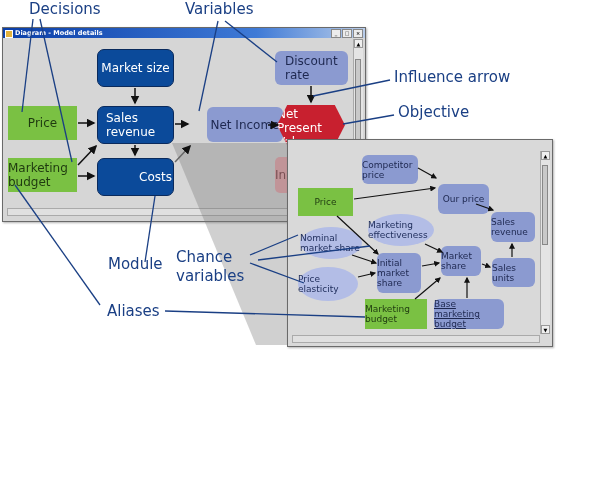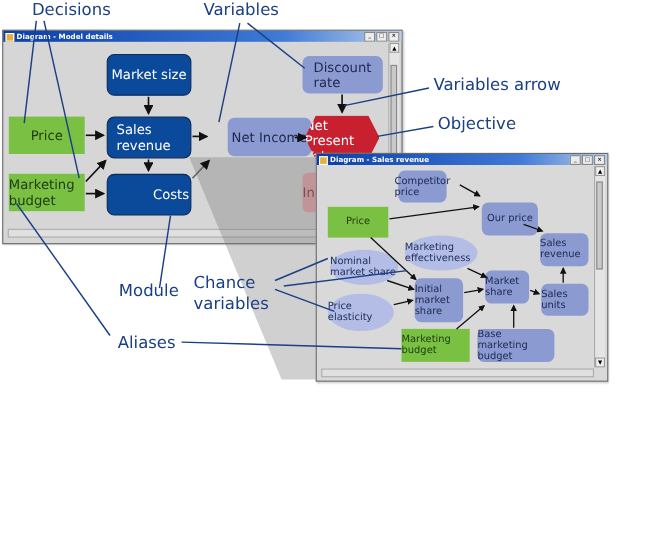--- a/index.html
+++ b/index.html
@@ -72,38 +72,29 @@
   </div>
 <div class="node big" style="left:275px; top:157px; width:14px; height:36px; background:#e8a3aa; color:#7a3a40; border-radius:5px 0 0 5px; overflow:hidden; justify-content:flex-start;">
     <span>In</span>
   </div>
 
 <svg class="overlay" width="600" height="487">
   <polygon points="172,143 290,143 290,345 256,345" fill="rgba(120,120,120,0.35)"></polygon>
 </svg>
 
 <div class="win" style="left:287px; top:139px; width:264px; height:206px; background:#d9d9d9;">
-  <div class="titlebar">
-    <span class="appicon"></span>
-    <span>Diagram - Sales revenue</span>
-    <div class="tbtns">
-      <div class="tbtn">_</div>
-      <div class="tbtn">□</div>
-      <div class="tbtn">×</div>
-    </div>
-  </div>
   <div class="vscroll" style="top:11px; bottom:12px;">
     <div class="sbtn" style="top:0;">▲</div>
     <div class="thumb" style="top:14px; height:80px;"></div>
     <div class="sbtn" style="bottom:0;">▼</div>
   </div>
   <div class="hscroll" style="top:195px; width:248px;"></div>
 </div>
 
-<div class="node var small" style="left:362px; top:155px; width:44px; height:29px;">
+<div class="node var small" style="left:362px; top:155px; width:56px; height:29px;">
     <span>Competitor price</span>
   </div>
 <div class="node var small" style="left:438px; top:173px; width:51px; height:30px;margin-top:11px;">
     <span>Our price</span>
   </div>
 <div class="node dec small" style="left:298px; top:188px; width:55px; height:28px;">
     <span>Price</span>
   </div>
 <div class="node var small" style="left:491px; top:212px; width:44px; height:30px;">
     <span>Sales revenue</span>
@@ -122,21 +113,21 @@
   </div>
 <div class="node var small" style="left:492px; top:258px; width:43px; height:29px;">
     <span>Sales units</span>
   </div>
 <div class="node chance small" style="left:298px; top:267px; width:60px; height:34px;">
     <span>Price elasticity</span>
   </div>
 <div class="node dec small" style="left:365px; top:299px; width:62px; height:30px;">
     <span>Marketing budget</span>
   </div>
-<div class="node var small" style="left:434px; top:299px; width:70px; height:30px;">
+<div class="node var small" style="left:434px; top:299px; width:70px; height:30px;text-decoration:underline;">
     <span>Base marketing budget</span>
   </div>
 
 <svg class="overlay" width="600" height="487">
   <defs>
     <marker id="ah" markerWidth="6" markerHeight="6" refX="5" refY="3" orient="auto">
         <path d="M0,0 L6,3 L0,6 z" fill="#111"></path>
       </marker>
     <marker id="ahs" markerWidth="5" markerHeight="5" refX="4" refY="2.5" orient="auto">
         <path d="M0,0 L5,2.5 L0,5 z" fill="#111"></path>
@@ -164,21 +155,21 @@
     <line x1="422" y1="266" x2="439" y2="263"></line>
     <line x1="482" y1="264" x2="490" y2="267"></line>
     <line x1="512" y1="257" x2="512" y2="244"></line>
     <line x1="415" y1="299" x2="440" y2="278"></line>
     <line x1="467" y1="298" x2="467" y2="278"></line>
   </g>
 </svg>
 
 <div class="callout" style="left:29px; top:0px;">Decisions</div>
 <div class="callout" style="left:185px; top:0px;">Variables</div>
-<div class="callout" style="left:394px; top:68px;">Variables arrow</div>
+<div class="callout" style="left:394px; top:68px;">Influence arrow</div>
 <div class="callout" style="left:398px; top:103px;">Objective</div>
 <div class="callout" style="left:108px; top:255px;">Module</div>
 <div class="callout" style="left:176px; top:248px;">Chance</div>
 <div class="callout" style="left:176px; top:267px;">variables</div>
 <div class="callout" style="left:107px; top:302px;">Aliases</div>
 
 <svg class="overlay" width="600" height="487">
   <g stroke="#1a3f84" stroke-width="1.3" fill="none">
     <line x1="33" y1="19" x2="22" y2="112"></line>
     <line x1="40" y1="19" x2="72" y2="162"></line>

